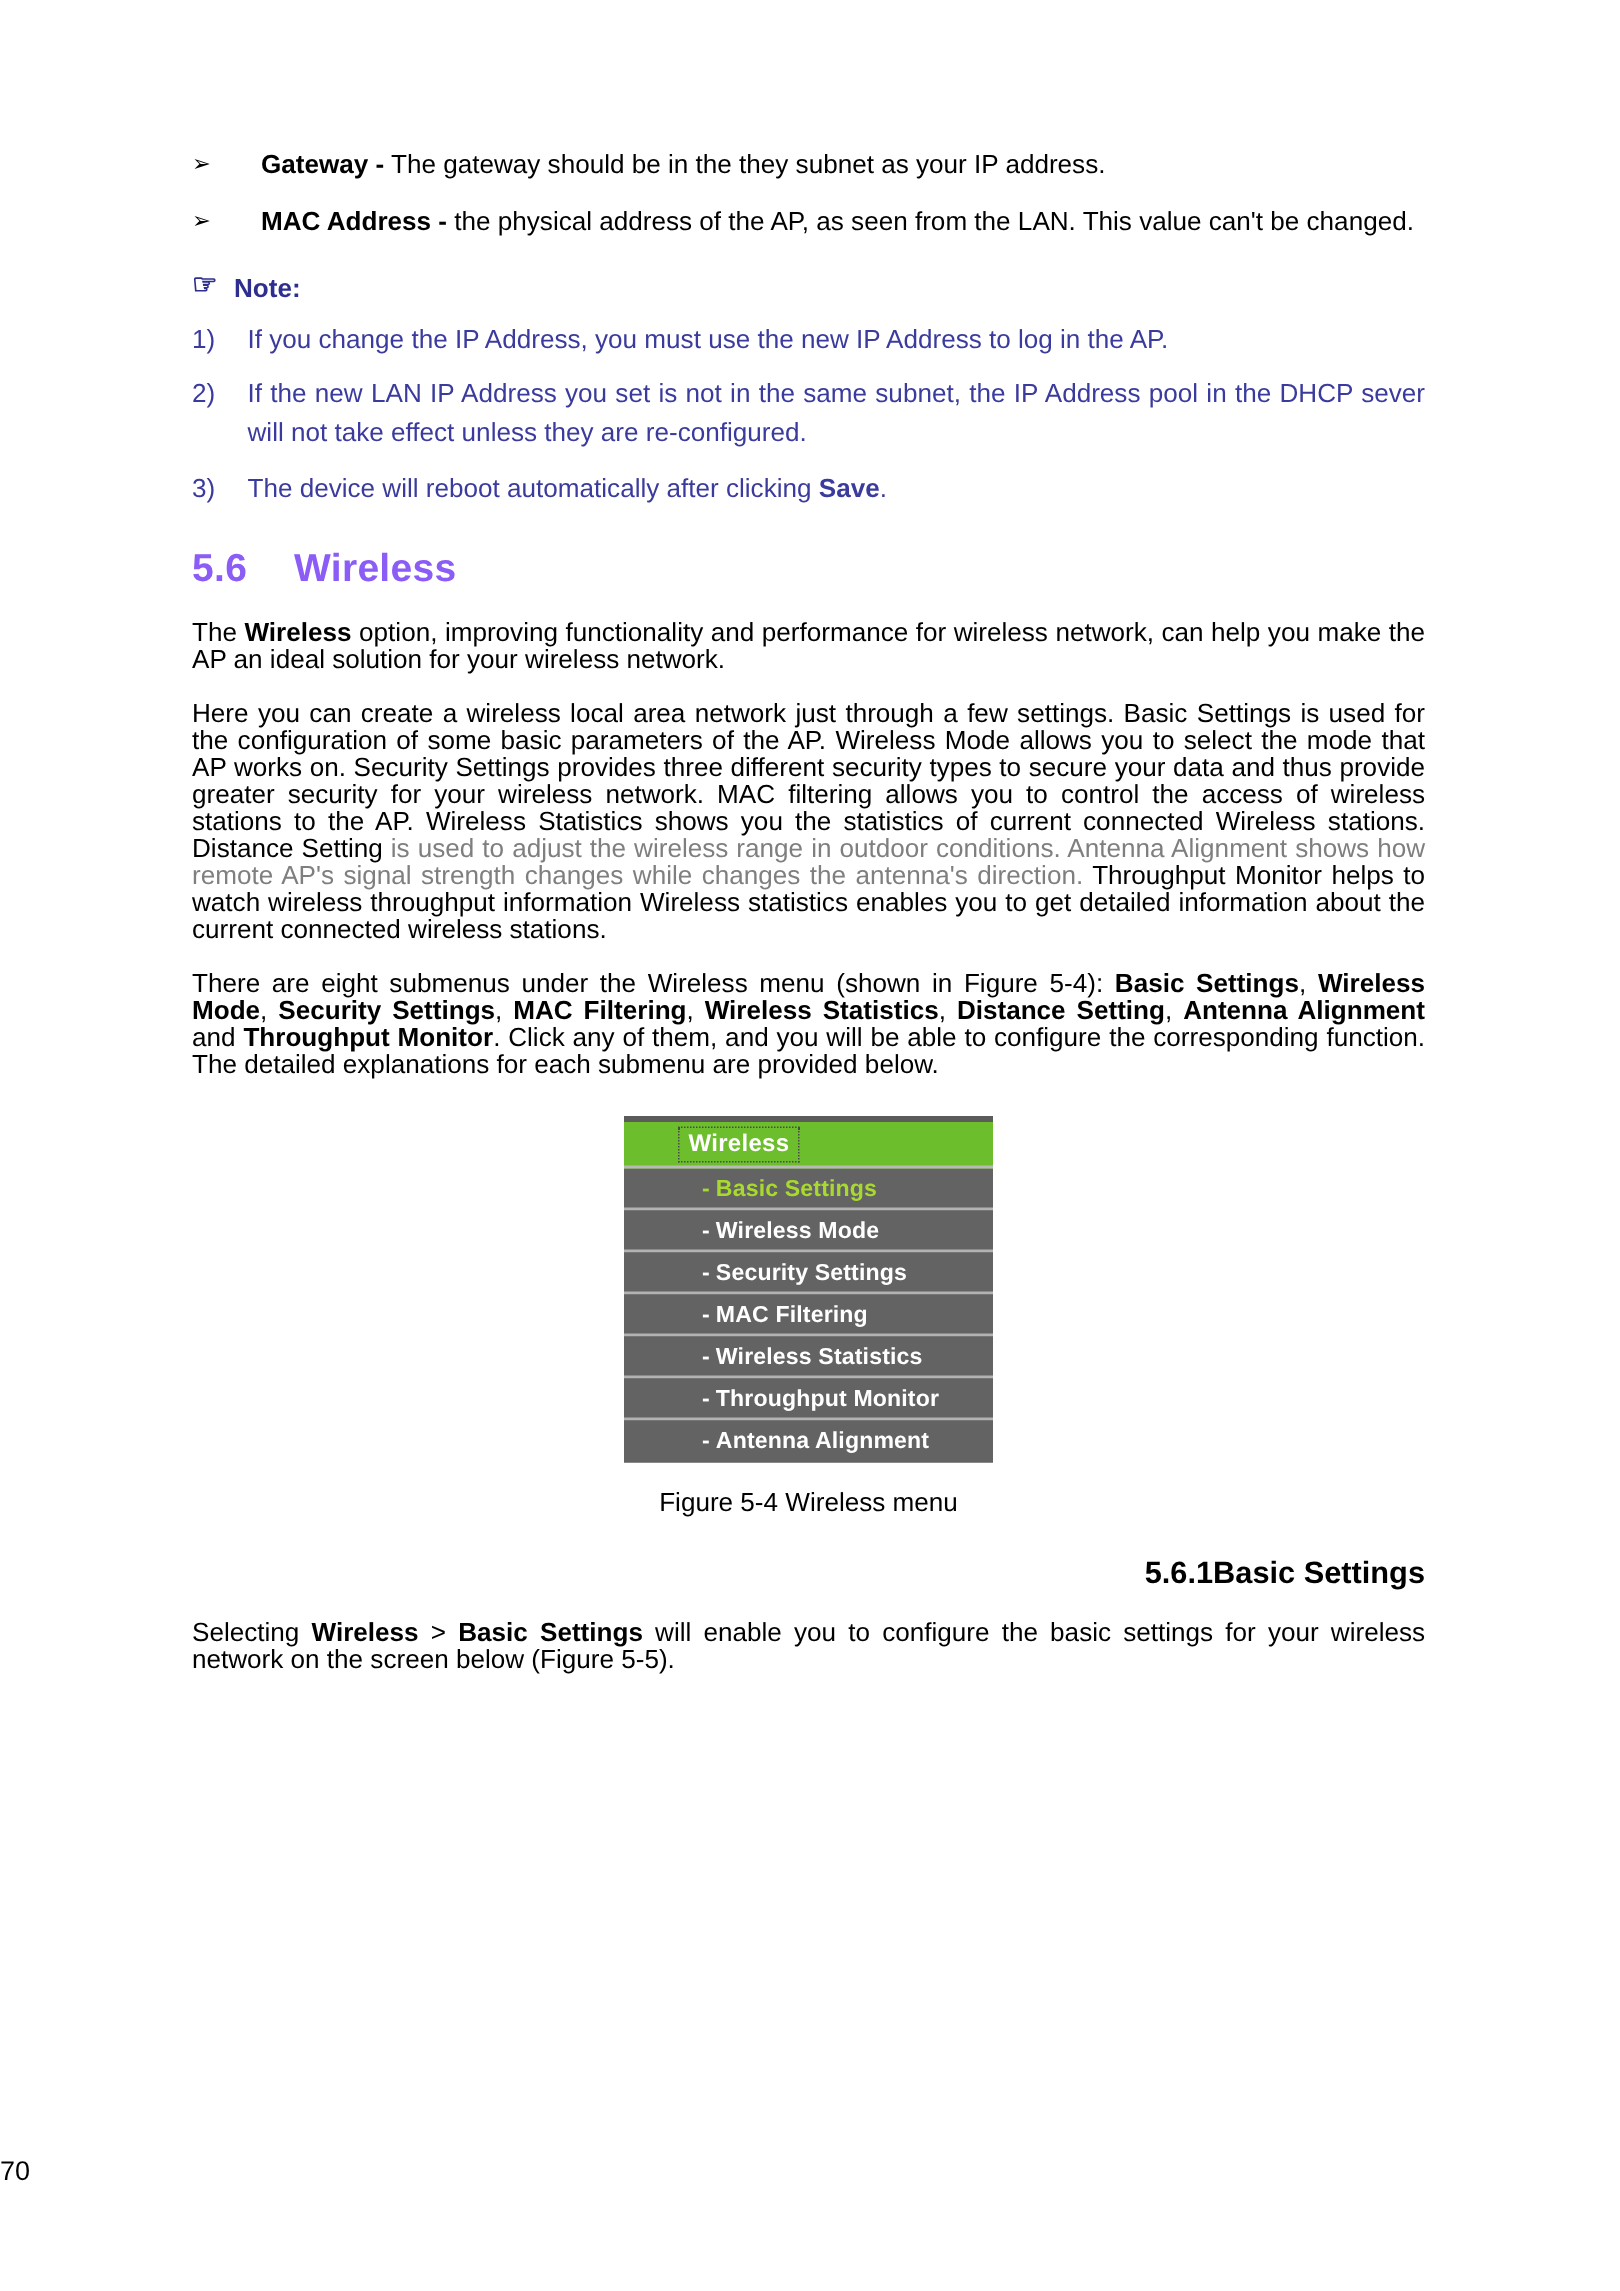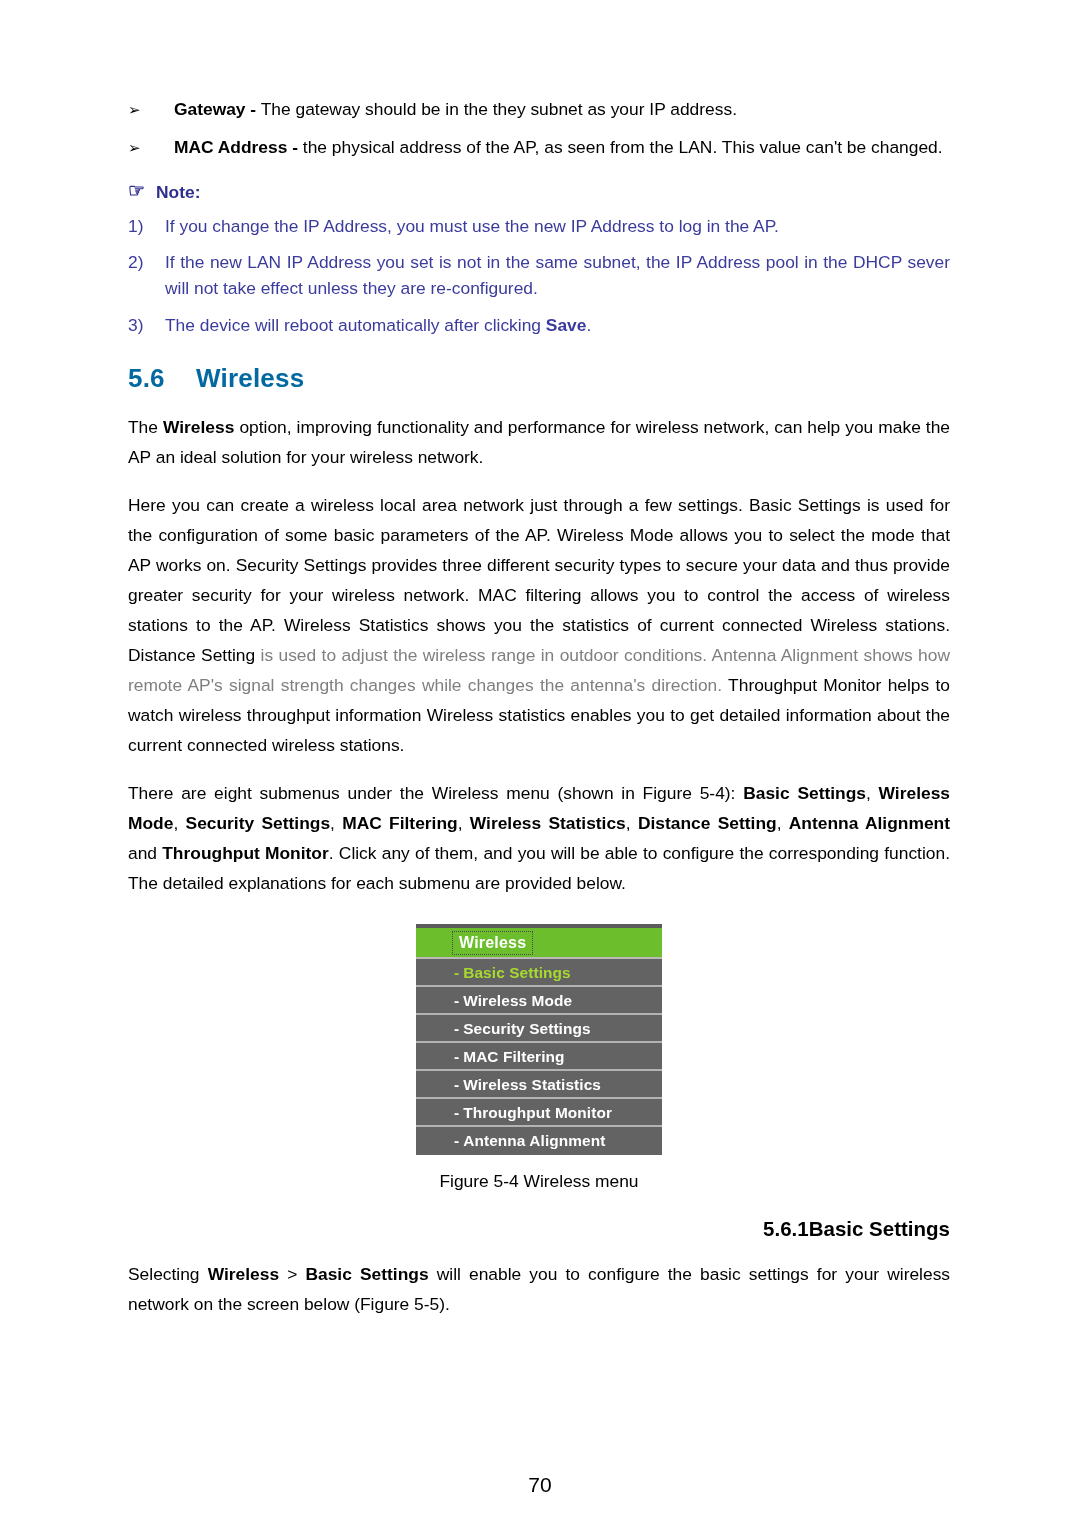--- a/index.html
+++ b/index.html
@@ -25,21 +25,21 @@
   
   .content {
     position: absolute;
     left: 128px;
     top: 0;
     width: 822px;
   }
 
   .para {
     font-size: 17.4px;
-    line-height: 30px;
+    line-height: 18px;
     text-align: justify;
     color: #000000;
     margin: 0;
   }
 
   
   .bullet-row {
     position: relative;
     padding-left: 46px;
     font-size: 17.4px;
@@ -90,21 +90,21 @@
     top: 0;
   }
   .note-item .b { font-weight: bold; color: #3B3B9E; }
 
   
   .h2 {
     font-size: 26px;
     font-weight: bold;
     line-height: 32px;
     margin: 24px 0 18px 0;
-    color: #0369a1;
+    color: #8b5cf6;
     letter-spacing: 0.2px;
   }
   .h2 .num { display: inline-block; width: 68px; }
 
   .h3 {
     font-size: 20.5px;
     font-weight: bold;
     line-height: 28px;
     margin: 22px 0 16px 0;
     color: #000000;
@@ -147,21 +147,21 @@
     color: #ffffff;
     font-weight: bold;
     font-size: 16px;
     letter-spacing: 0.2px;
   }
   .menu-item {
     height: 28px;
     line-height: 28px;
     color: #ffffff;
     font-weight: bold;
-    padding-left: 38px;
+    padding-left: 52px;
     border-bottom: 2px solid #b3b3b3;
     background: #636363;
     letter-spacing: 0.1px;
     white-space: nowrap;
     box-sizing: border-box;
   }
   .menu-item:last-child { border-bottom: none; }
   .menu-item.active { color: #a8d92f; }
   .menu-item .dash { margin-right: 4px; }
 
@@ -170,23 +170,22 @@
     font-size: 17.4px;
     line-height: 24px;
     color: #000000;
   }
 
   
   .page-number {
     position: absolute;
     left: 0;
     right: 0;
-    top: 1473px;
-    text-align: center;
-    font-size: 21px;
+    top: 1437px;
+    font-size: 18px;
     color: #000000;
   }
 </style>
 </head>
 <body>
 
 <div class="page">
   <div class="content">
 
     <div class="bullet-row" style="margin-top:97px;">

